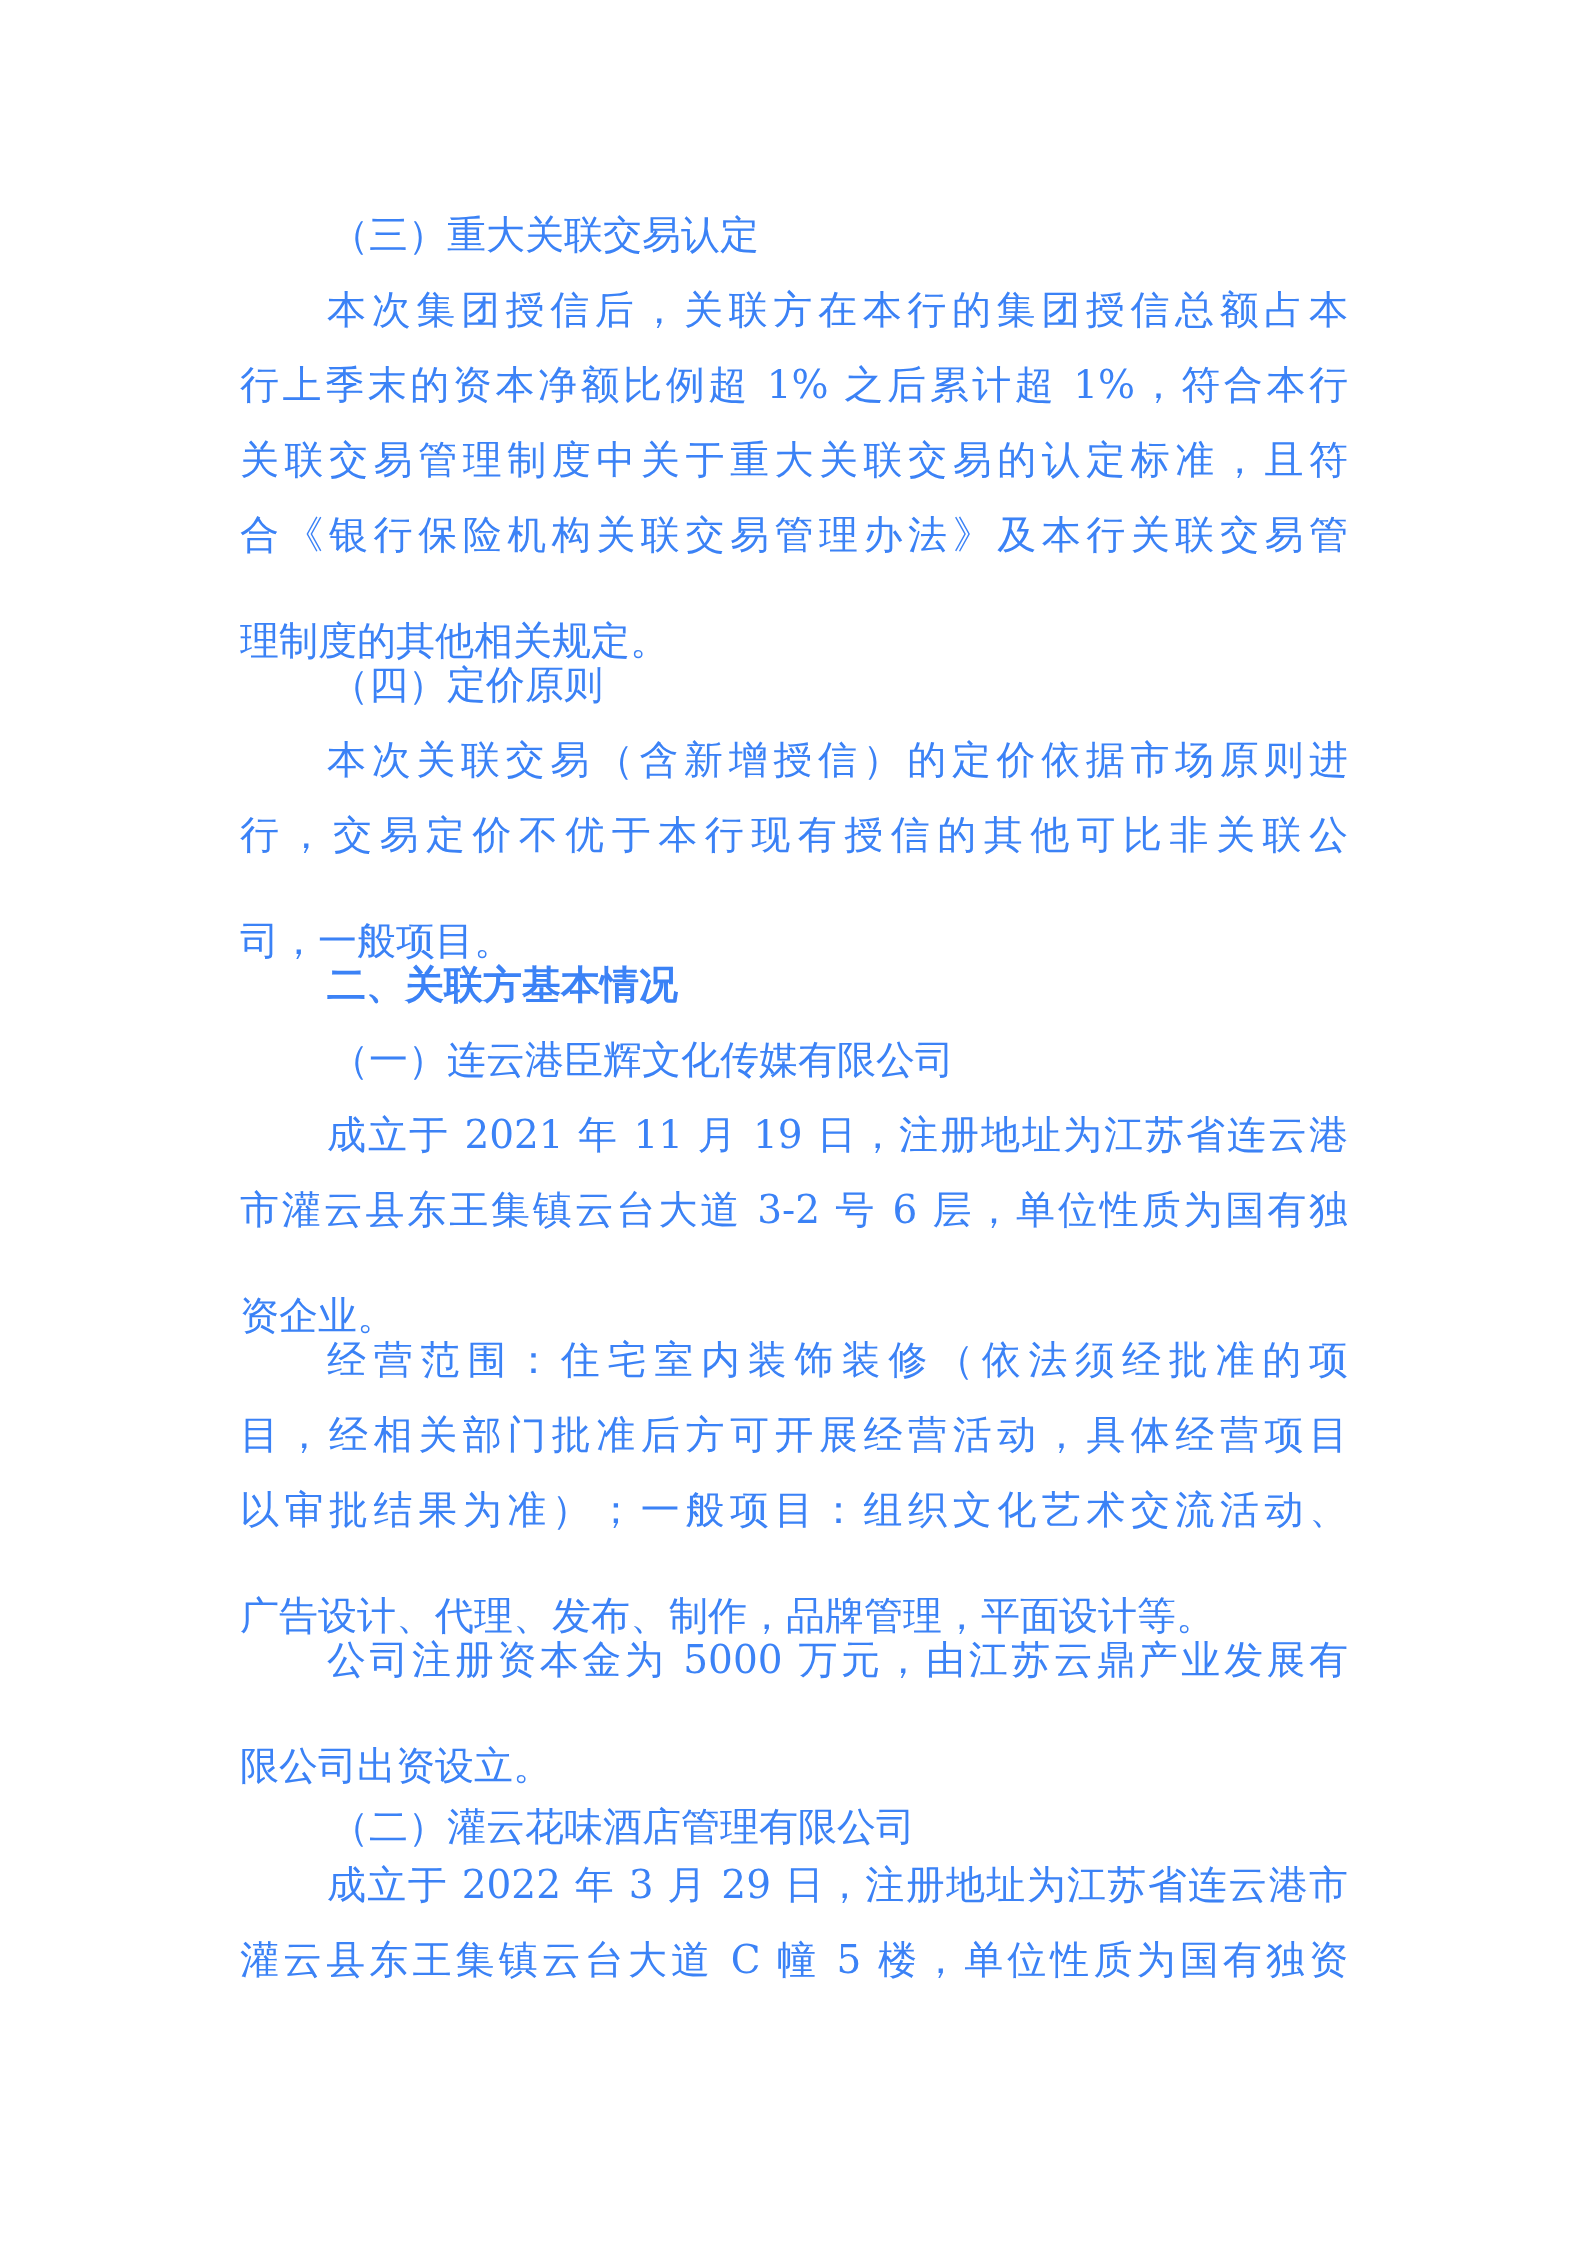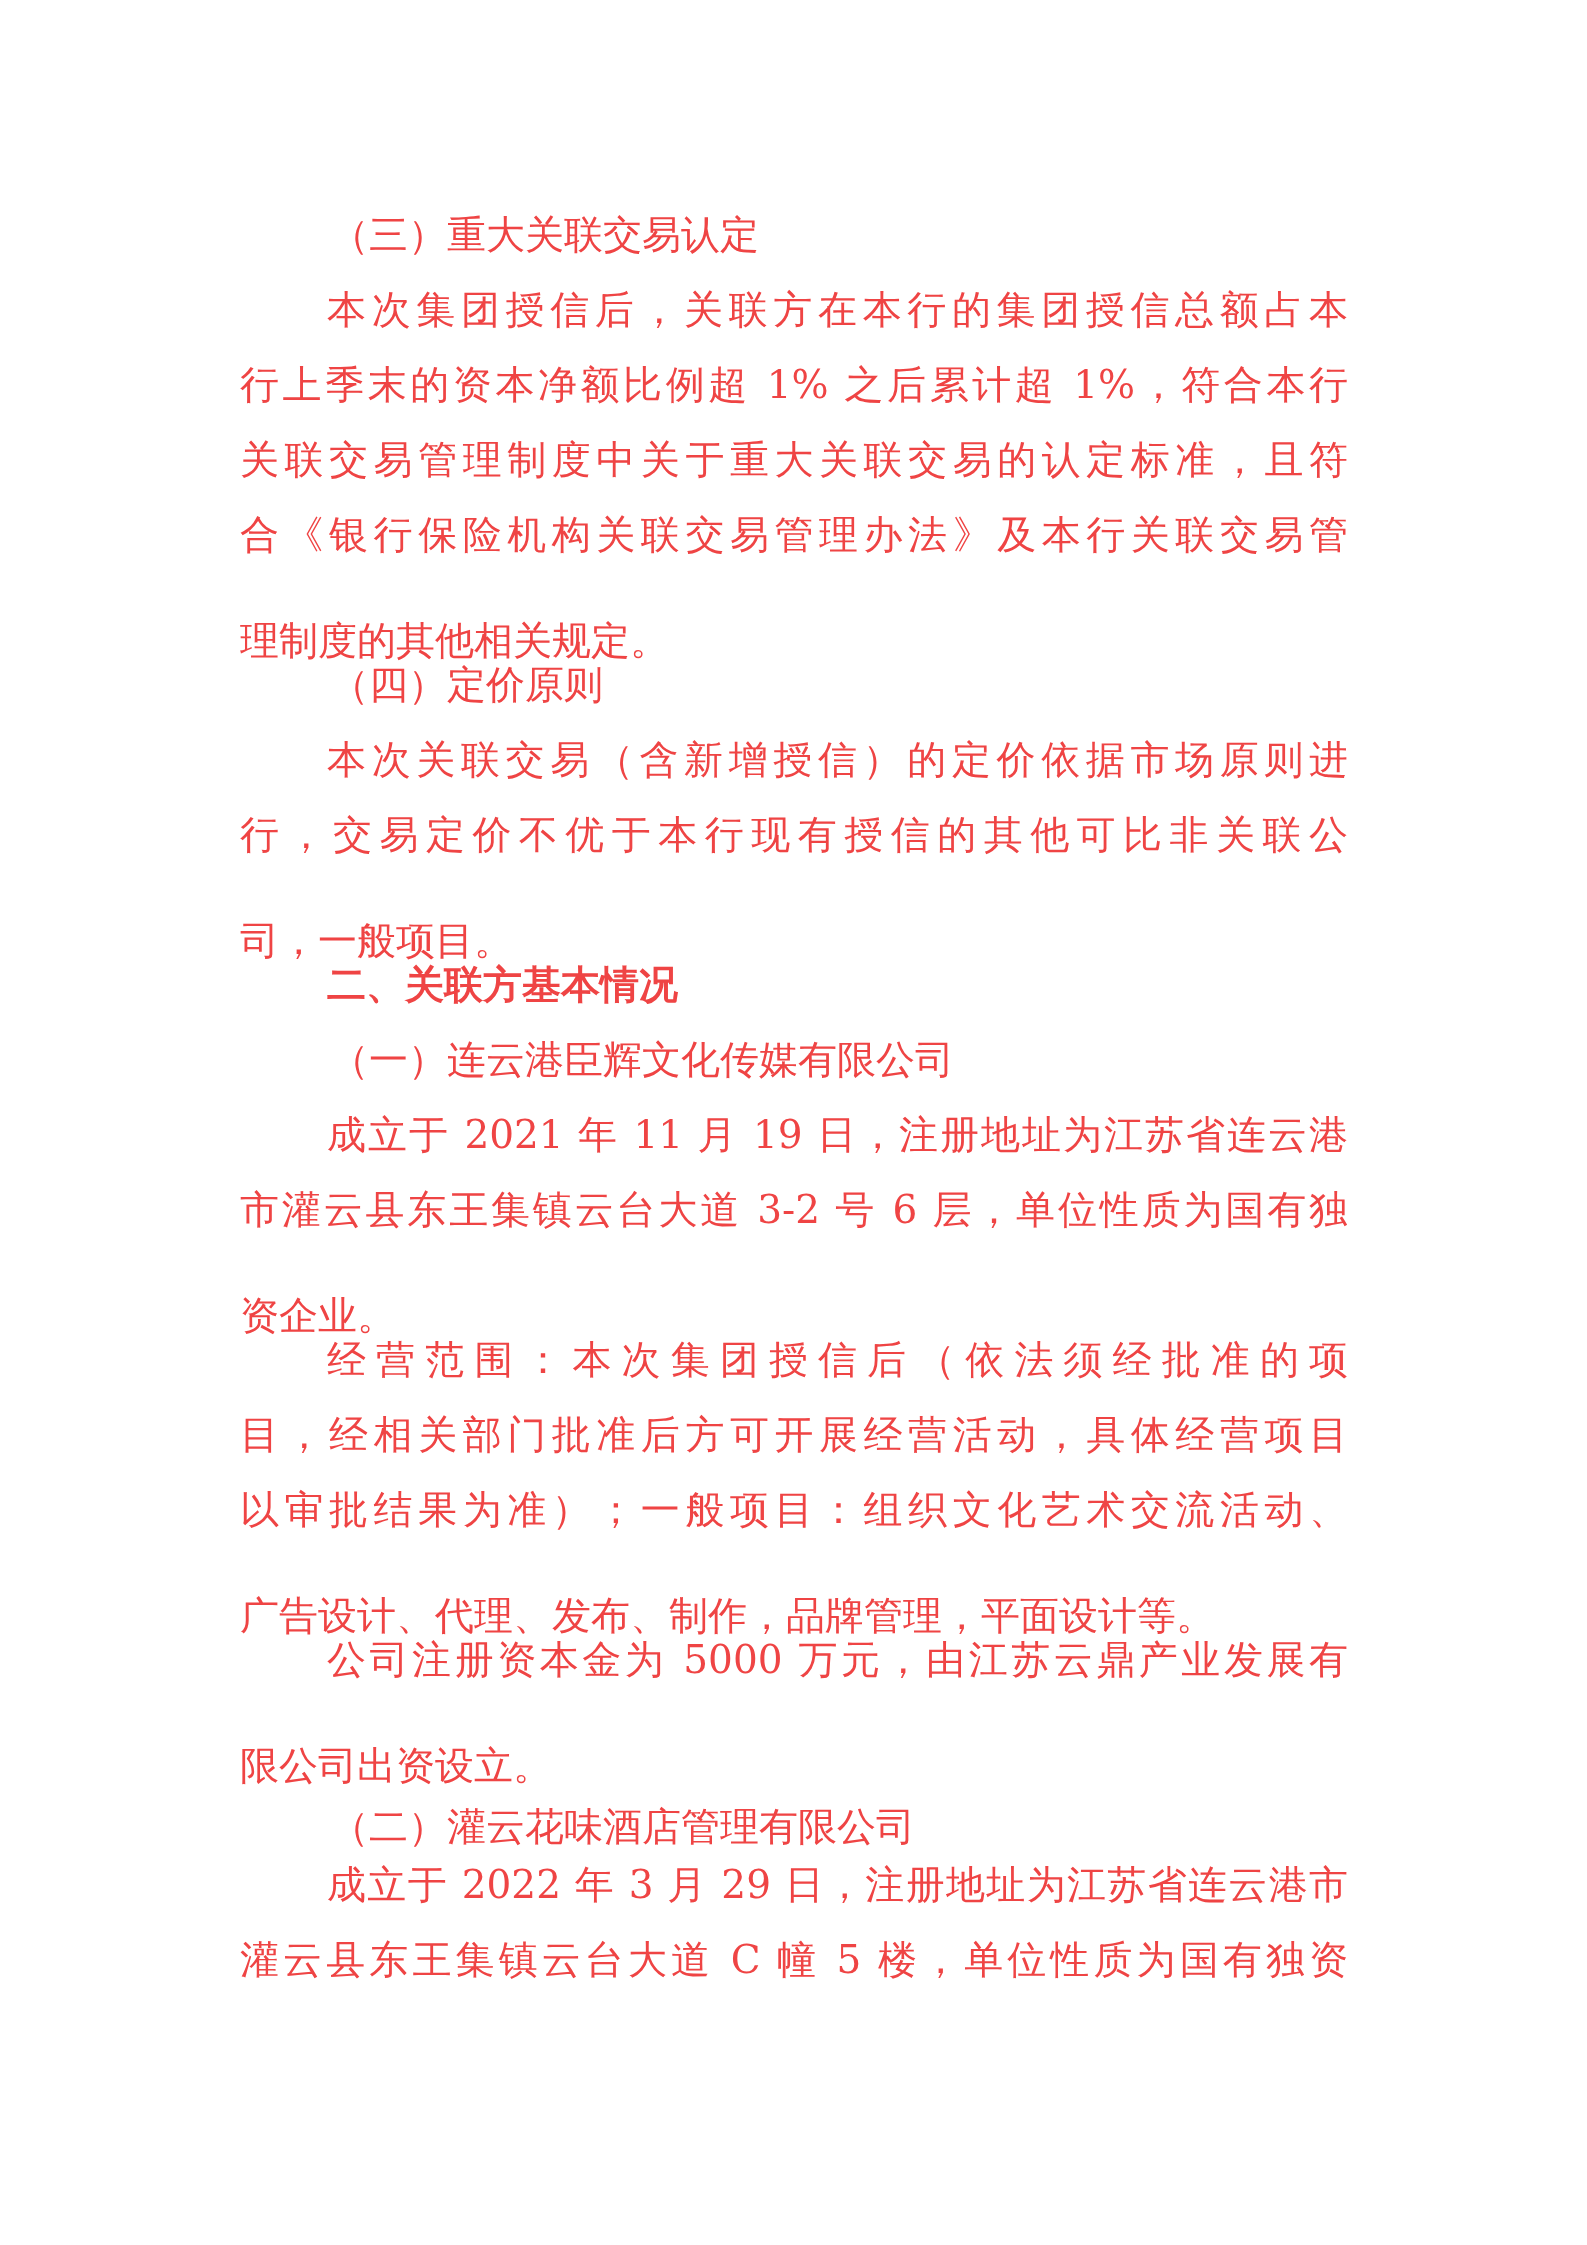--- a/index.html
+++ b/index.html
@@ -6,21 +6,21 @@
   body { width: 1587px; height: 2245px; position: relative; overflow: hidden; }
   .page { position: absolute; left: 0; top: 0; width: 1587px; height: 2245px; background: #fff; }
   .line {
     position: absolute;
     left: 240px;
     width: 1108px;
     height: 60px;
     line-height: 60px;
     font-family: "DejaVu Serif", "Liberation Serif", serif;
     font-size: 39px;
-    color: #ef4444;
+    color: #3b82f6;
     white-space: nowrap;
     text-align: justify;
     text-align-last: justify;
   }
   .line.last { text-align-last: left; margin-top: 31px; }
   .line.indent { left: 327px; width: 1021px; }
   .line.sub { left: 330px; text-align-last: left; width: auto; }
   .line.heading { left: 327px; text-align-last: left; width: auto; font-family: "DejaVu Sans", "Liberation Sans", sans-serif; font-weight: bold; }
 </style>
 </head>
@@ -43,21 +43,21 @@
   <div class="line last" style="top:880px;">司，一般项目。</div>
 
   <div class="line heading" style="top:955px;">二、关联方基本情况</div>
 
   <div class="line sub" style="top:1030px;">（一）连云港臣辉文化传媒有限公司</div>
 
   <div class="line indent" style="top:1105px;">成立于 2021 年 11 月 19 日，注册地址为江苏省连云港</div>
   <div class="line" style="top:1180px;">市灌云县东王集镇云台大道 3-2 号 6 层，单位性质为国有独</div>
   <div class="line last" style="top:1255px;">资企业。</div>
 
-  <div class="line indent" style="top:1330px;">经营范围：本次集团授信后（依法须经批准的项</div>
+  <div class="line indent" style="top:1330px;">经营范围：住宅室内装饰装修（依法须经批准的项</div>
   <div class="line" style="top:1405px;">目，经相关部门批准后方可开展经营活动，具体经营项目</div>
   <div class="line" style="top:1480px;">以审批结果为准）；一般项目：组织文化艺术交流活动、</div>
   <div class="line last" style="top:1555px;">广告设计、代理、发布、制作，品牌管理，平面设计等。</div>
 
   <div class="line indent" style="top:1630px;">公司注册资本金为 5000 万元，由江苏云鼎产业发展有</div>
   <div class="line last" style="top:1705px;">限公司出资设立。</div>
 
   <div class="line sub" style="top:1780px;margin-top:17px;">（二）灌云花味酒店管理有限公司</div>
 
   <div class="line indent" style="top:1855px;">成立于 2022 年 3 月 29 日，注册地址为江苏省连云港市</div>

